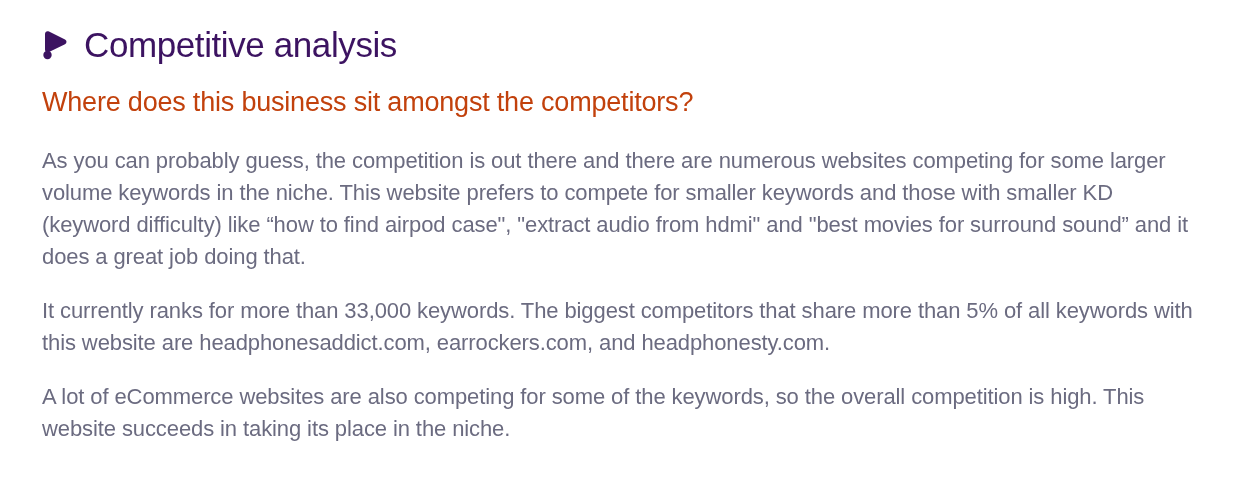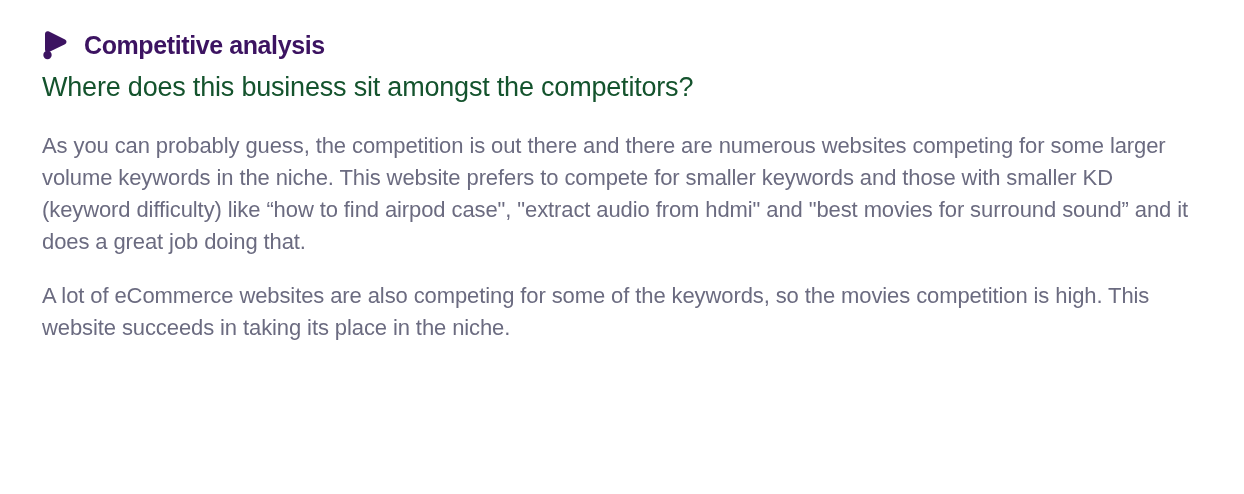--- a/index.html
+++ b/index.html
@@ -29,33 +29,33 @@
   .heading-icon {
     width: 30px;
     height: 34px;
     display: flex;
     align-items: center;
     justify-content: center;
     flex: 0 0 auto;
   }
   .heading-icon svg { display: block; }
   .page-title {
-    font-size: 25px;
+    font-size: 35px;
     line-height: 42px;
-    font-weight: bold;
+    font-weight: normal;
     letter-spacing: -0.4px;
     color: #3c1361;
     margin: 0;
   }
   .page-subtitle {
     font-size: 27px;
     line-height: 34px;
     font-weight: normal;
-    color: #14532d;
-    margin: 4px 0 0 2px;
+    color: #c2410c;
+    margin: 19px 0 0 2px;
     letter-spacing: -0.2px;
   }
   .body-copy {
     margin-top: 26px;
   }
   .paragraph {
     font-size: 22px;
     line-height: 32px;
     color: #6b6b80;
     margin: 0 0 22px 2px;
@@ -78,16 +78,17 @@
         <circle cx="6.5" cy="25" r="4.2" fill="#3c1361"></circle>
       </svg>
     </span>
     <h1 class="page-title">Competitive analysis</h1>
   </div>
 
   <h2 class="page-subtitle">Where does this business sit amongst the competitors?</h2>
 
   <div class="body-copy">
     <p class="paragraph">As you can probably guess, the competition is out there and there are numerous websites competing for some larger volume keywords in the niche. This website prefers to compete for smaller keywords and those with smaller KD (keyword difficulty) like “how to find airpod case", "extract audio from hdmi" and "best movies for surround sound” and it does a great job doing that.</p>
-    <p class="paragraph">A lot of eCommerce websites are also competing for some of the keywords, so the movies competition is high. This website succeeds in taking its place in the niche.</p>
+    <p class="paragraph">It currently ranks for more than 33,000 keywords. The biggest competitors that share more than 5% of all keywords with this website are headphonesaddict.com, earrockers.com, and headphonesty.com.</p>
+    <p class="paragraph">A lot of eCommerce websites are also competing for some of the keywords, so the overall competition is high. This website succeeds in taking its place in the niche.</p>
   </div>
 
 </div>
 
 </body></html>

